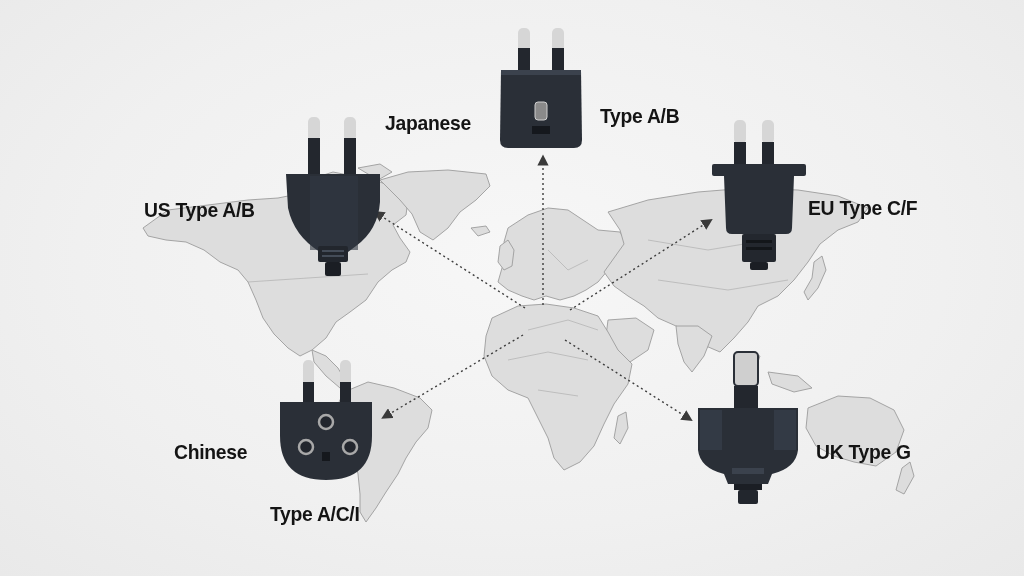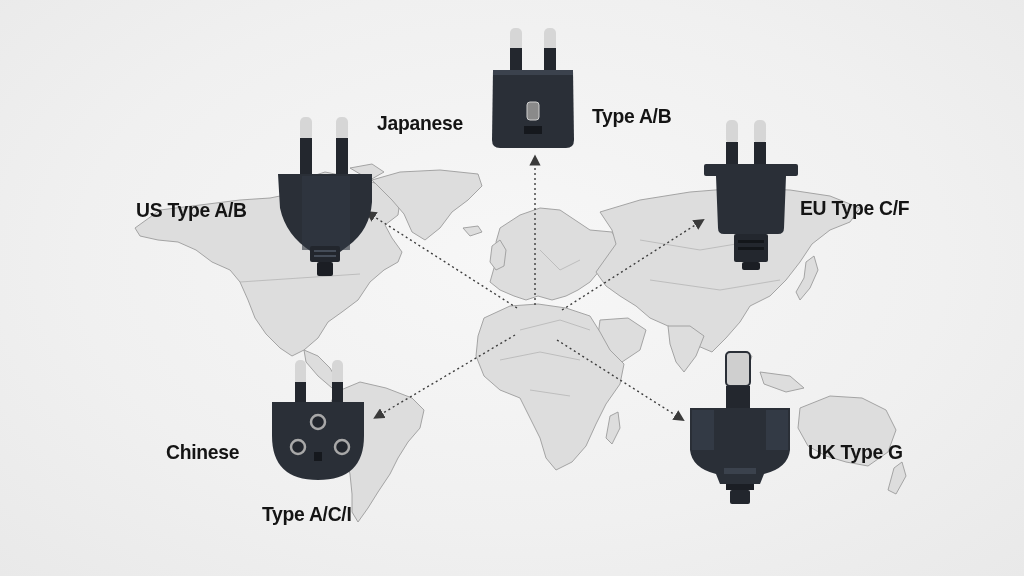--- a/index.html
+++ b/index.html
@@ -1,21 +1,21 @@
 <!DOCTYPE html>
 <html><head>
 <meta charset="utf-8">
 <style>
   html, body { margin:0; padding:0; }
   body {
     width:1024px; height:576px; overflow:hidden; position:relative;
     background: radial-gradient(ellipse at 50% 45%, #f7f7f7 0%, #f0f0f0 60%, #e9e9e9 100%);
     font-family: "Liberation Sans", "DejaVu Sans", sans-serif;
   }
-  .stage { position:absolute; left:0; top:0; width:940px; height:576px; }
+  .stage { position:absolute; left:8px; top:0; width:940px; height:576px; }
   svg.map { position:absolute; left:0; top:0; }
   .label {
     position:absolute; color:#141414; font-size:21px; font-weight:bold;
     letter-spacing:-0.3px; white-space:nowrap;
     transform: scaleX(0.92); transform-origin:left top;
   }
   .plug { position:absolute; }
 </style>
 </head>
 <body>

